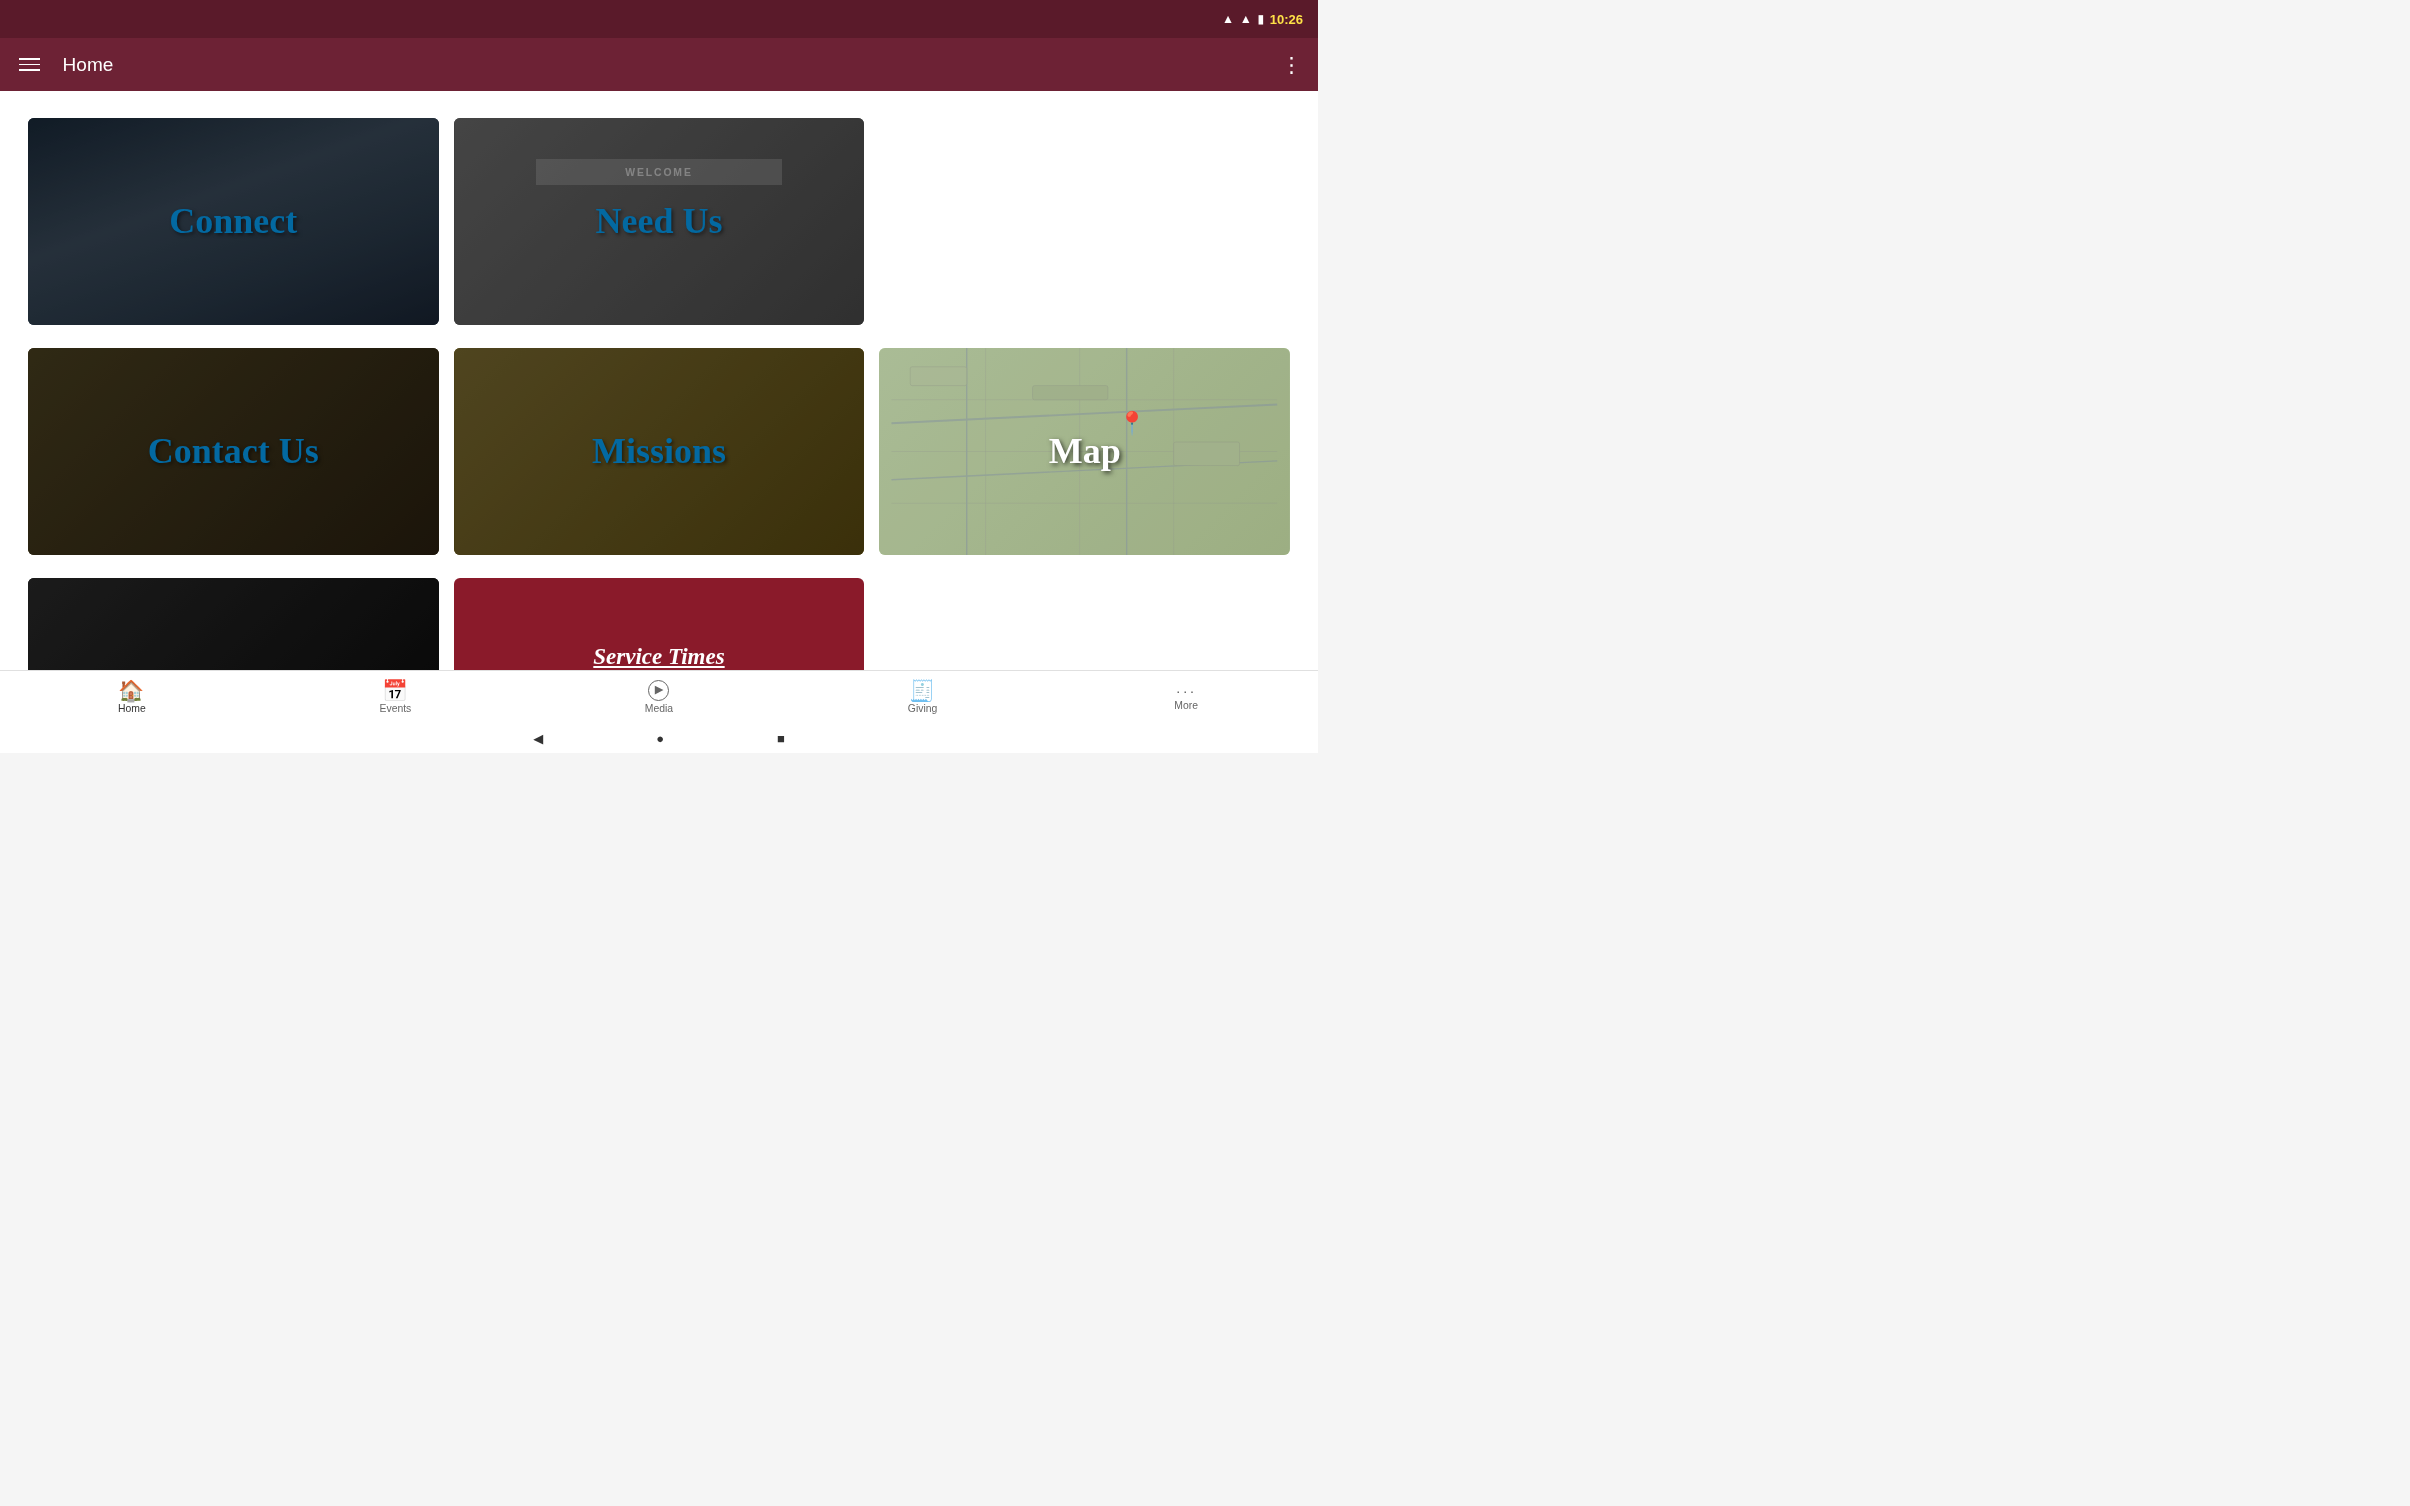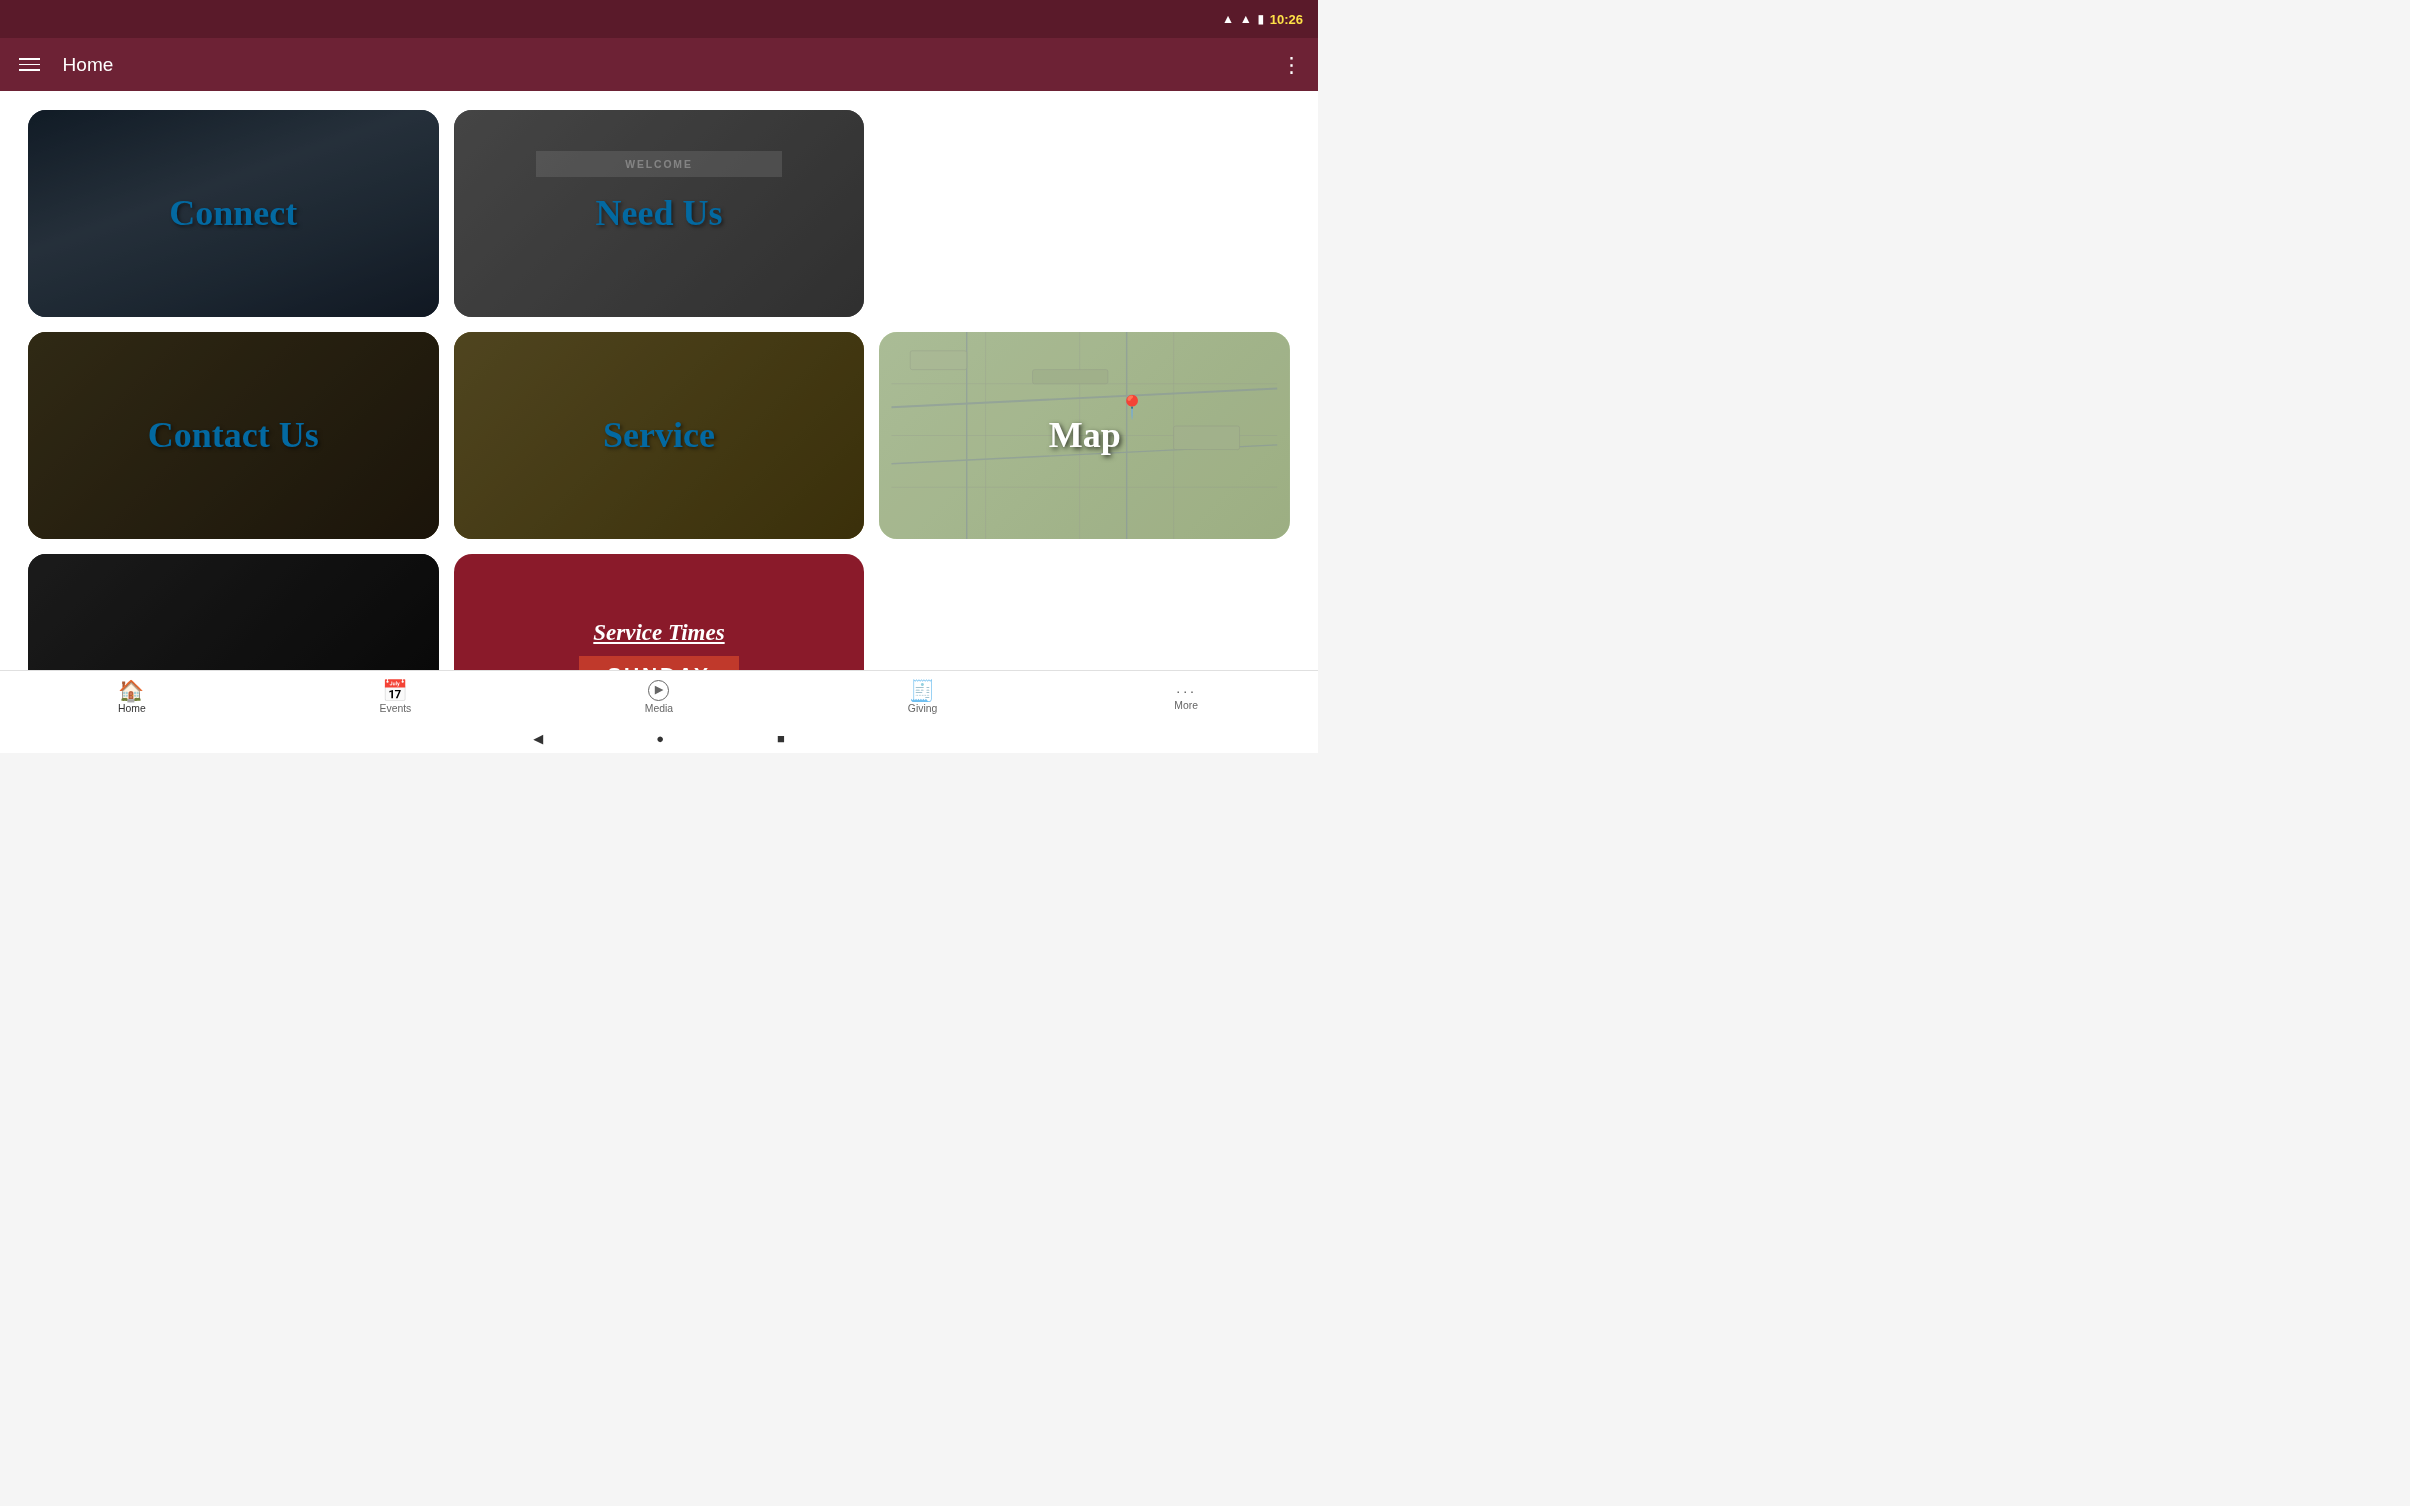--- a/index.html
+++ b/index.html
@@ -85,27 +85,28 @@
     
     .main-content {
       height: calc(753px - 38px - 53px - 53px - 30px);
       overflow-y: auto;
       background: white;
       padding: 19px 28px;
     }
 
     .card {
       position: relative;
-      border-radius: 18px;
+      border-radius: 6px;
       overflow: hidden;
       height: 207px;
       cursor: pointer;
       display: flex;
       align-items: center;
       justify-content: center;
+      margin-top: 8px;
     }
 
     .card-bg {
       position: absolute;
       inset: 0;
       background-size: cover;
       background-position: center;
     }
 
     .card-overlay {
@@ -334,21 +335,21 @@
       <div class="card-bg" style="background-color:#3a3010; background-image: linear-gradient(135deg, #4a4020 0%, #2a2010 100%);">
       </div>
       <div class="card-overlay"></div>
       <div class="card-label">Contact Us</div>
     </div>
 
     <div class="card card-missions">
       <div class="card-bg" style="background-color:#6a5a20; background-image: linear-gradient(135deg, #7a6a30 0%, #5a4a10 100%);">
       </div>
       <div class="card-overlay"></div>
-      <div class="card-label">Service</div>
+      <div class="card-label">Missions</div>
     </div>
 
     <div class="card card-map" style="position:relative;">
       <div class="card-bg" style="background-color:#d4e8c0; background-image: linear-gradient(135deg, #c8ddb0 0%, #b8cd9a 100%);">
 
         <svg style="position:absolute;inset:0;width:100%;height:100%;opacity:0.5" viewBox="0 0 410 220">
           <line x1="0" y1="55" x2="410" y2="55" stroke="#aaa" stroke-width="0.5"></line>
           <line x1="0" y1="110" x2="410" y2="110" stroke="#aaa" stroke-width="0.5"></line>
           <line x1="0" y1="165" x2="410" y2="165" stroke="#aaa" stroke-width="0.5"></line>
           <line x1="100" y1="0" x2="100" y2="220" stroke="#aaa" stroke-width="0.5"></line>

